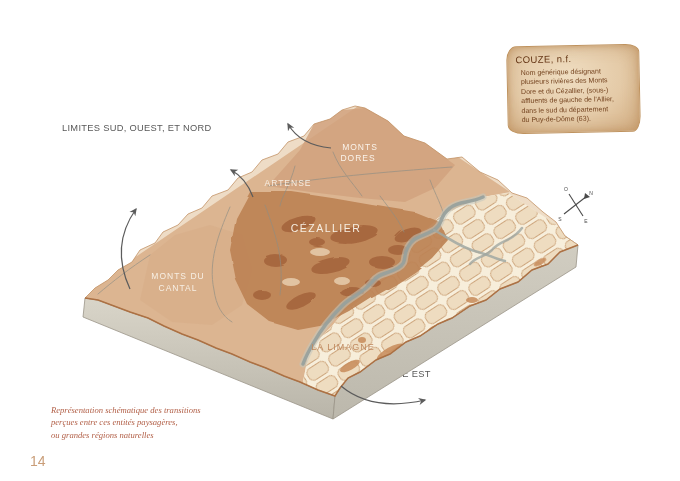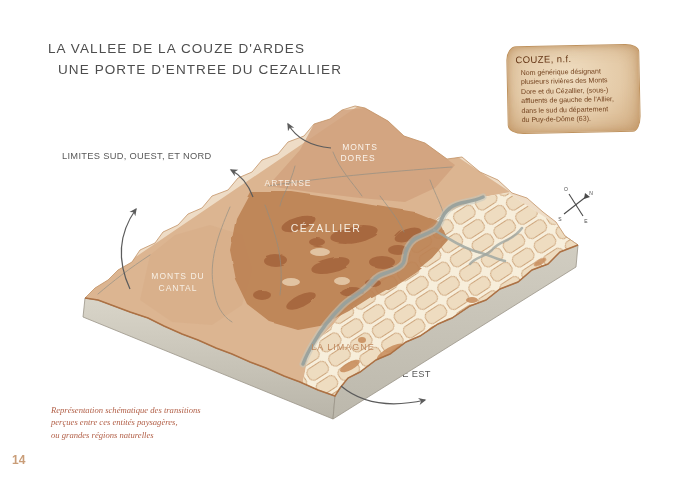--- a/index.html
+++ b/index.html
@@ -22,46 +22,42 @@
     border:1px solid #bf935f;
     border-radius:10px 14px 8px 16px / 14px 8px 16px 9px;
     box-shadow:inset 0 0 5px #c99e6d, inset 0 0 16px rgba(156,106,56,.35);
     transform:rotate(-1.2deg);
   }
   .defbox .term{font-size:9.5px;color:#643514;letter-spacing:.4px;margin:0 0 3px 0;}
   .defbox .body{font-size:7px;color:#74431f;line-height:9.4px;margin:0 0 0 5px;}
   
   .west{
     position:absolute;left:62px;top:121px;width:190px;color:#585858;
-    font-size:9.3px;line-height:14.6px;margin-top:28px;
+    font-size:9.3px;line-height:14.6px;
   }
   .east{
     position:absolute;right:33px;top:359px;width:270px;color:#585858;
     font-size:9.3px;line-height:14.2px;text-align:left;margin-top:8px;
   }
   .blk-heading{letter-spacing:.3px;}
   
   .caption{
     position:absolute;left:51px;top:404px;
     font-family:"Liberation Serif", serif;font-style:italic;
     font-size:8.6px;line-height:12.4px;color:#b26048;
   }
-  .pagenum{position:absolute;left:12px;top:453px;font-size:12px;color:#c99d78;font-weight:bold;}
+  .pagenum{position:absolute;left:30px;top:453px;font-size:14px;color:#c99d78;}
   .mapsvg{position:absolute;left:50px;top:90px;}
   svg text{font-family:"Liberation Sans", sans-serif;}
 </style>
 </head>
 <body>
 
 <div class="page">
 
-  <div class="title">
-    <div class="l1">LA VALLEE DE LA COUZE D'ARDES</div>
-    <div class="l2">UNE PORTE D'ENTREE DU CEZALLIER</div>
-  </div>
 
   <div class="defbox">
     <div class="term">COUZE, n.f.</div>
     <div class="body pre">Nom générique désignant
 plusieurs rivières des Monts
 Dore et du Cézallier, (sous-)
 affluents de gauche de l'Allier,
 dans le sud du département
 du Puy-de-Dôme (63).</div>
   </div>

